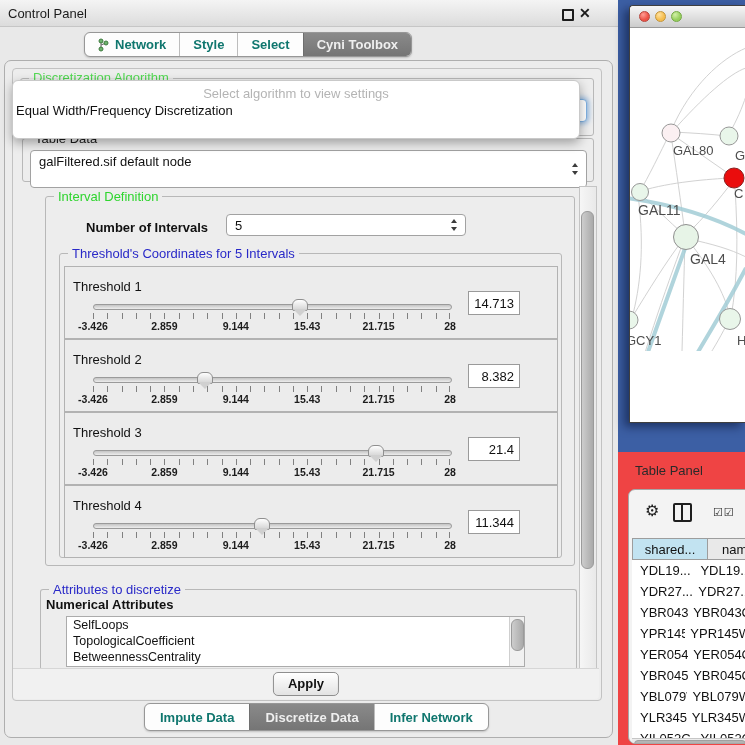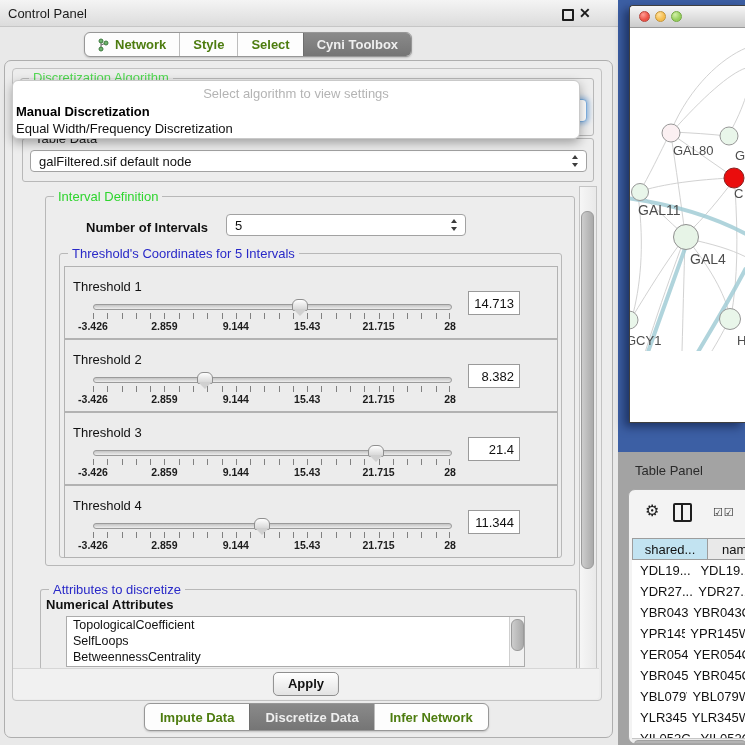--- a/index.html
+++ b/index.html
@@ -9,21 +9,21 @@
 
   
   #titlebar{left:0;top:0;width:618px;height:26px;background:linear-gradient(#f4f4f4,#dcdcdc);border-bottom:1px solid #c6c6c6}
   #panel-title{left:8px;top:6px;font-size:13px;color:#1b1b1b}
   #float-icon{left:562px;top:9px;width:8px;height:8px;border:2px solid #1b1b1b;border-radius:1px}
   #close-icon{left:579px;top:5px;font-size:14px;font-weight:bold;color:#1b1b1b}
 
   
   .segbar{display:flex;background:#fdfdfd;border:1px solid #979797;border-radius:6px;overflow:hidden;
           box-shadow:0 1px 2px rgba(0,0,0,.18);height:23px}
-  .seg{display:flex;align-items:center;padding:0 13px;font-size:13px;font-weight:bold;color:#4d7c0f;
+  .seg{display:flex;align-items:center;padding:0 13px;font-size:13px;font-weight:bold;color:#0f766e;
        border-left:1px solid #bdbdbd;white-space:nowrap}
   .seg:first-child{border-left:none}
   .seg.sel{background:linear-gradient(#8a8a8a,#757575);color:#efefef;border-left-color:#6e6e6e}
   #top-tabs{left:84px;top:32px}
   #bottom-tabs{left:144px;top:703px;height:26px}
   #bottom-tabs .seg{padding:0 15px}
   .neticon{margin-right:6px}
 
   
   #outer-panel{left:4px;top:60px;width:607px;height:676px;background:#ececec;border:1px solid #aeaeae;border-radius:7px}
@@ -50,21 +50,21 @@
 
   
   #popup{left:12px;top:80px;width:566px;height:57px;background:#fff;border:1px solid #c9c9c9;border-radius:6px;
          box-shadow:0 4px 11px rgba(0,0,0,.33);z-index:6;font-size:13px}
   #popup-ph{text-align:center;color:#b4b4b4;padding-top:5px}
   #popup-o1{font-weight:bold;color:#000;padding:3px 0 0 3px}
   #popup-o2{padding:2px 9px 0 3px}
 
   
   #td-group{left:22px;top:138px;width:570px;height:42px}
-  #td-combo{left:30px;top:150px;width:557px;height:22px}
+  #td-combo{left:30px;top:150px;width:557px;height:38px}
 
   
   #vscroll-main{left:579px;top:186px;width:16px;height:481px;background:linear-gradient(to right,#f6f6f6,#e9e9e9);border:1px solid #c4c4c4}
   .thumb{position:absolute;left:1px;width:11px;border-radius:6px;background:linear-gradient(to right,#cdcdcd,#aaaaaa);border:1px solid #9b9b9b}
 
   
   #interval-group{left:45px;top:196px;width:528px;height:368px}
   #noi-label{left:40px;top:23px;font-size:13px;font-weight:bold}
   #noi-combo{left:180px;top:17px;width:240px;height:22px}
   #thr-group{left:13px;top:56px;width:501px;height:303px}
@@ -102,21 +102,21 @@
               border-radius:4px 0 0 0;box-shadow:-5px 4px 10px rgba(0,10,40,.5)}
   #net-titlebar{position:absolute;left:0;top:0;width:100%;height:21px;background:linear-gradient(#f6f6f6,#cccccc);
                 border-bottom:1px solid #999;border-radius:4px 0 0 0}
   .light{position:absolute;top:5px;width:11px;height:11px;border-radius:50%;box-sizing:border-box}
   #light-red{left:9px;background:radial-gradient(circle at 35% 30%,#ff9d94,#ed5347 60%);border:1px solid #b8453c}
   #light-yellow{left:25px;background:radial-gradient(circle at 35% 30%,#ffe2a0,#f5bd4f 60%);border:1px solid #c2943a}
   #light-green{left:41px;background:radial-gradient(circle at 35% 30%,#d2f0a8,#97cf5e 60%);border:1px solid #74a844}
   #net-canvas{position:absolute;left:0;top:22px;width:116px;height:323px;overflow:hidden;background:#fff}
 
   
-  #table-region{left:618px;top:452px;width:127px;height:293px;background:#a3a3a3}
+  #table-region{left:618px;top:452px;width:127px;height:293px;background:#ef4444}
   #tp-title{position:absolute;left:17px;top:11px;font-size:13px;color:#2a2a2a}
   #tp-panel{position:absolute;left:10px;top:37px;width:122px;height:253px;background:#f3f3f3;
             border:1px solid #a6a6a6;border-radius:7px 0 0 7px;overflow:hidden}
   #gear{position:absolute;left:16px;top:13px;font-size:16px;line-height:16px;color:#1e1e1e}
   #colicon{position:absolute;left:44px;top:13px;width:15px;height:15px;border:2px solid #1e1e1e;border-radius:2px}
   #colicon:after{content:"";position:absolute;left:6px;top:0;width:2px;height:15px;background:#1e1e1e}
   #checks{position:absolute;left:84px;top:16px;font-size:11px;letter-spacing:1px;color:#222}
   .th{position:absolute;top:48px;height:22px;box-sizing:border-box;font-size:13px;line-height:22px;text-align:center;
       border:1px solid #9d9d9d}
   #th1{left:3px;width:76px;background:#c2e3f1}
@@ -166,21 +166,20 @@
 
 <div class="group" id="disc-group">
   <span class="gtitle green" id="disc-title">Discretization Algorithm</span>
 </div>
 <div class="combo abs" id="algo-combo">
     <span class="spin"></span>
   </div>
 
 <div class="abs" id="popup">
   <div id="popup-ph">Select algorithm to view settings</div>
-  <div id="popup-o1">Manual Discretization</div>
   <div id="popup-o2">Equal Width/Frequency Discretization</div>
 </div>
 
 <div class="group" id="td-group">
   <span class="gtitle" style="color:#1c1c1c">Table Data</span>
 </div>
 <div class="combo abs" id="td-combo">
   <span>galFiltered.sif default node</span>
   <span class="spin"></span>
 </div>
@@ -267,22 +266,22 @@
       </div>
       <div class="tvalue">11.344</div>
     </div>
   </div>
 </div>
 
 <div class="group" id="attr-group">
   <span class="gtitle blue">Attributes to discretize</span>
   <div id="attr-head">Numerical Attributes</div>
   <div id="attr-list">
+    <div class="attr-item">SelfLoops</div>
     <div class="attr-item">TopologicalCoefficient</div>
-    <div class="attr-item">SelfLoops</div>
     <div class="attr-item">BetweennessCentrality</div>
     <div id="attr-scroll">
       <div class="thumb" style="top:2px;height:30px"></div>
     </div>
   </div>
 </div>
 
 <div class="abs" id="apply-strip">
   <div id="apply-btn">Apply</div>
 </div>

